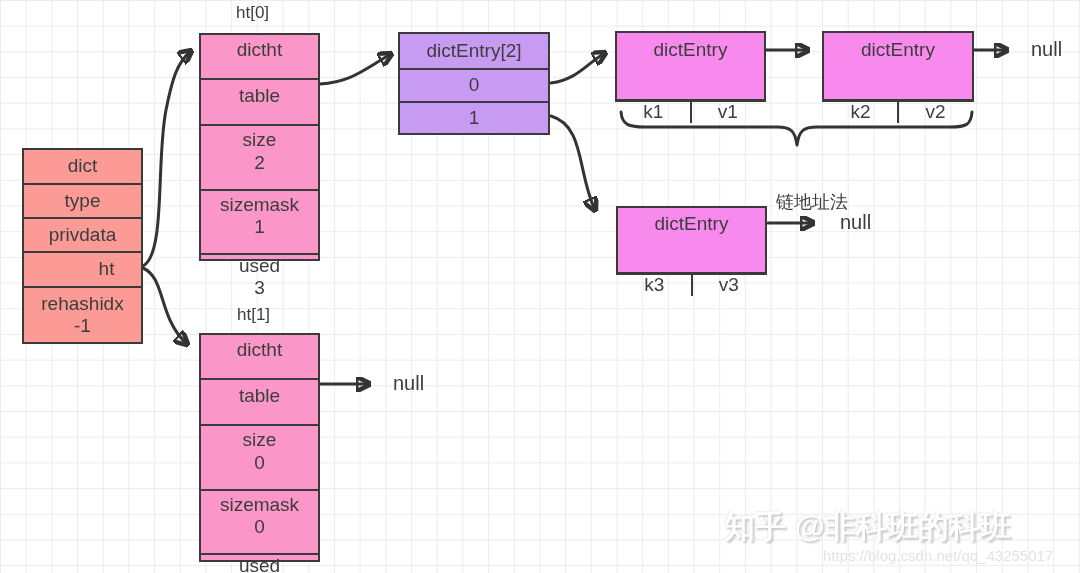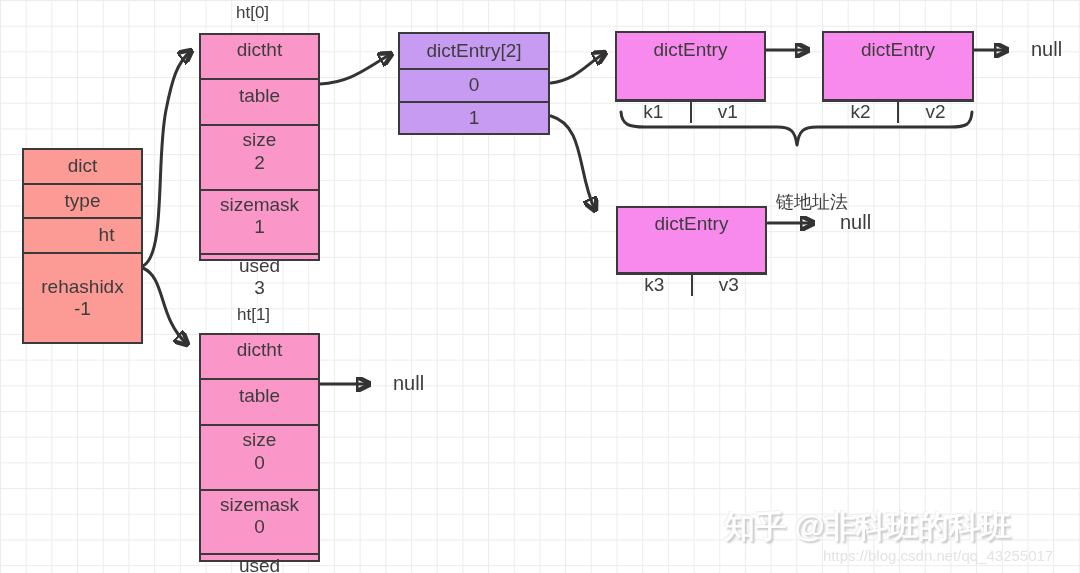--- a/index.html
+++ b/index.html
@@ -114,20 +114,23 @@
     <path d="M621,112 C622,125 629,127 645,127 L777,127 C791,127 795,131 797,145 C799,131 803,127 817,127 L950,127 C966,127 971,125 972,112"></path>
   </svg>
 
   <div class="box dict-bg" style="left:22px;top:148px;width:121px;height:196px;">
     <div class="row" style="height:33px;">
       <span>dict</span>
     </div>
     <div class="row" style="height:34px;">
       <span>type</span>
     </div>
+    <div class="row" style="height:34px;">
+      <span>privdata</span>
+    </div>
     <div class="row" style="height:35px;padding-left:48px;">
       <span>ht</span>
     </div>
     <div class="row grow">
       <span>rehashidx</span>
       <span>-1</span>
     </div>
   </div>
 
   <span class="floating-label" style="left:236px;top:3px;">ht[0]</span>

